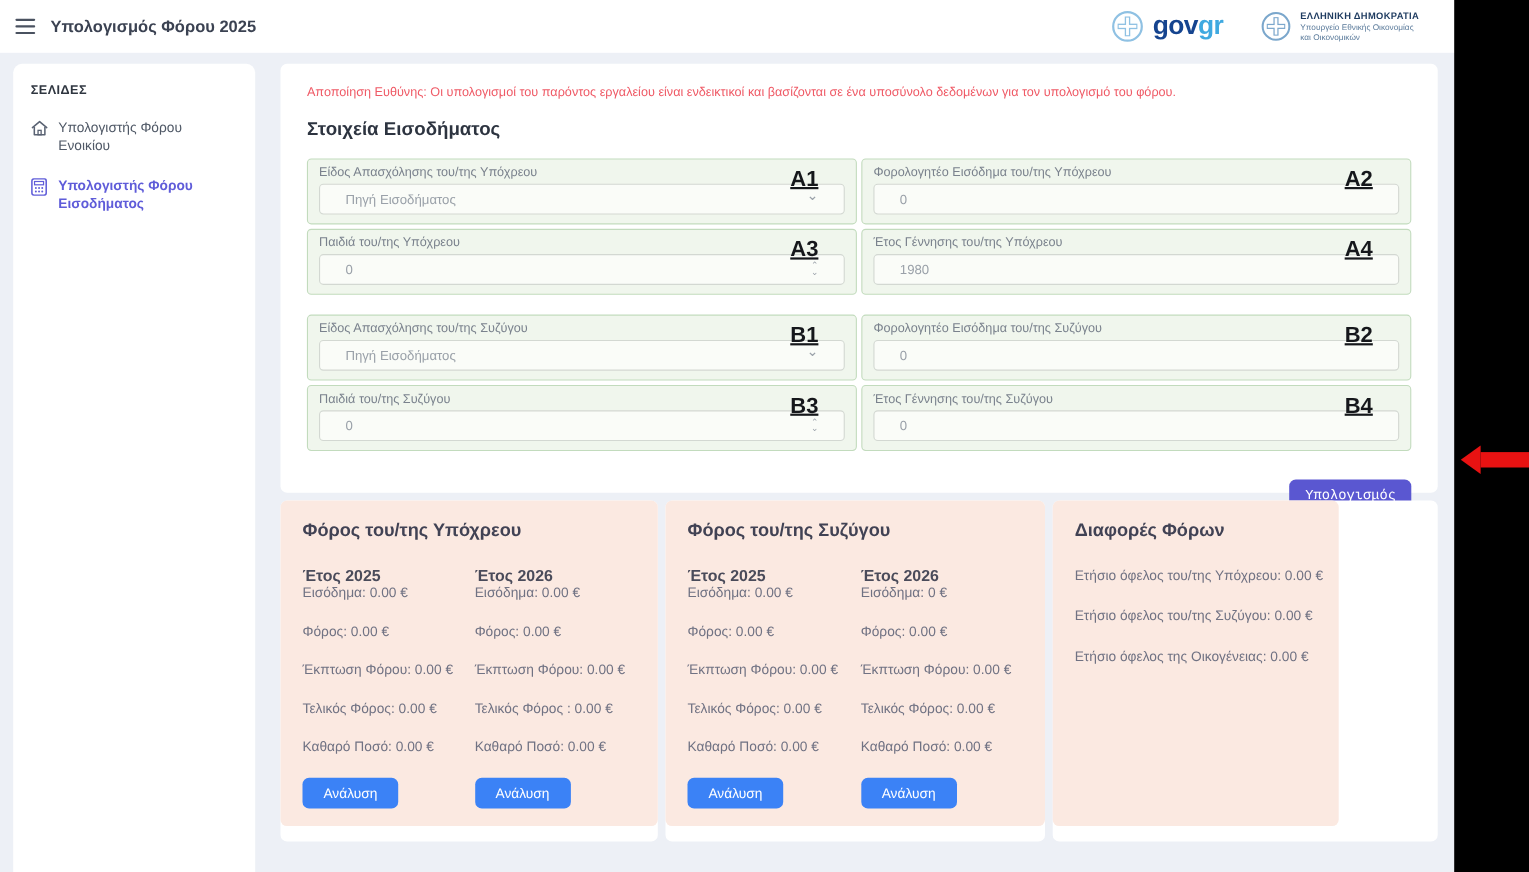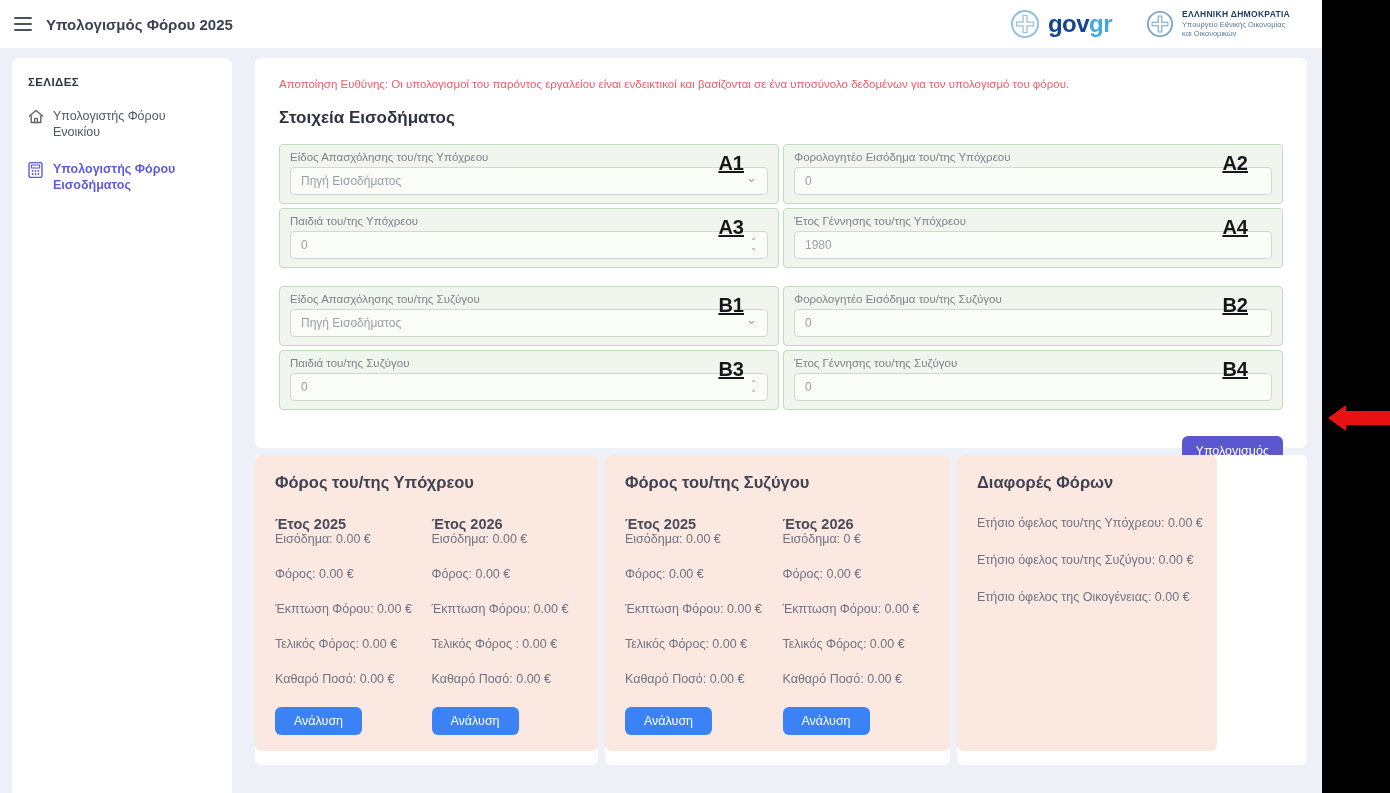--- a/index.html
+++ b/index.html
@@ -58,30 +58,30 @@
 
   .form-grid { display:grid; grid-template-columns:1fr 1fr; gap:4px; }
   .group-gap { height:18px; }
   .field {
     position:relative; background:#f0f6ed; border:1px solid #c2dbbd;
     border-radius:4px; padding:6px 10px 8px;
   }
   .field-label { font-size:11.5px; color:#7a828d; margin-bottom:4px; }
   .field-input {
     height:28px; background:#fafcf8; border:1px solid #d3d8d2; border-radius:4px;
-    display:flex; align-items:center; padding:0 10px; cursor:pointer;
+    display:flex; align-items:center; padding:0 23px; cursor:pointer;
   }
   .field-value { font-size:12px; color:#9aa1a9; flex:1; }
   .chevron-down-icon { color:#9aa1a9; font-size:13px; line-height:0; margin-top:-6px; }
   .spinner-icon { display:flex; flex-direction:column; color:#9aa1a9; font-size:8px; line-height:6px; }
   .field-tag {
     position:absolute; right:34px; top:7px; font-size:20px; font-weight:700;
     color:#15171b; text-decoration:underline; z-index:2; background:transparent;
   }
-  .submit-row { display:flex; justify-content:flex-end; margin-top:26px; }
+  .submit-row { display:flex; justify-content:flex-end; margin-top:26px;font-family:Liberation Mono, monospace; }
   .submit-btn {
     background:#5a57d1; color:#fff; border:none; border-radius:6px;
     font-size:12.5px; padding:8px 14px; cursor:pointer; font-family:inherit;
   }
 
   
   .results { position:absolute; left:255px; top:455px; width:1052px; display:flex; gap:7px; }
   .result-card { background:#ffffff; border-radius:6px; height:310px; }
   .result-card.c1 { width:343px; }
   .result-card.c2 { width:345px; }

